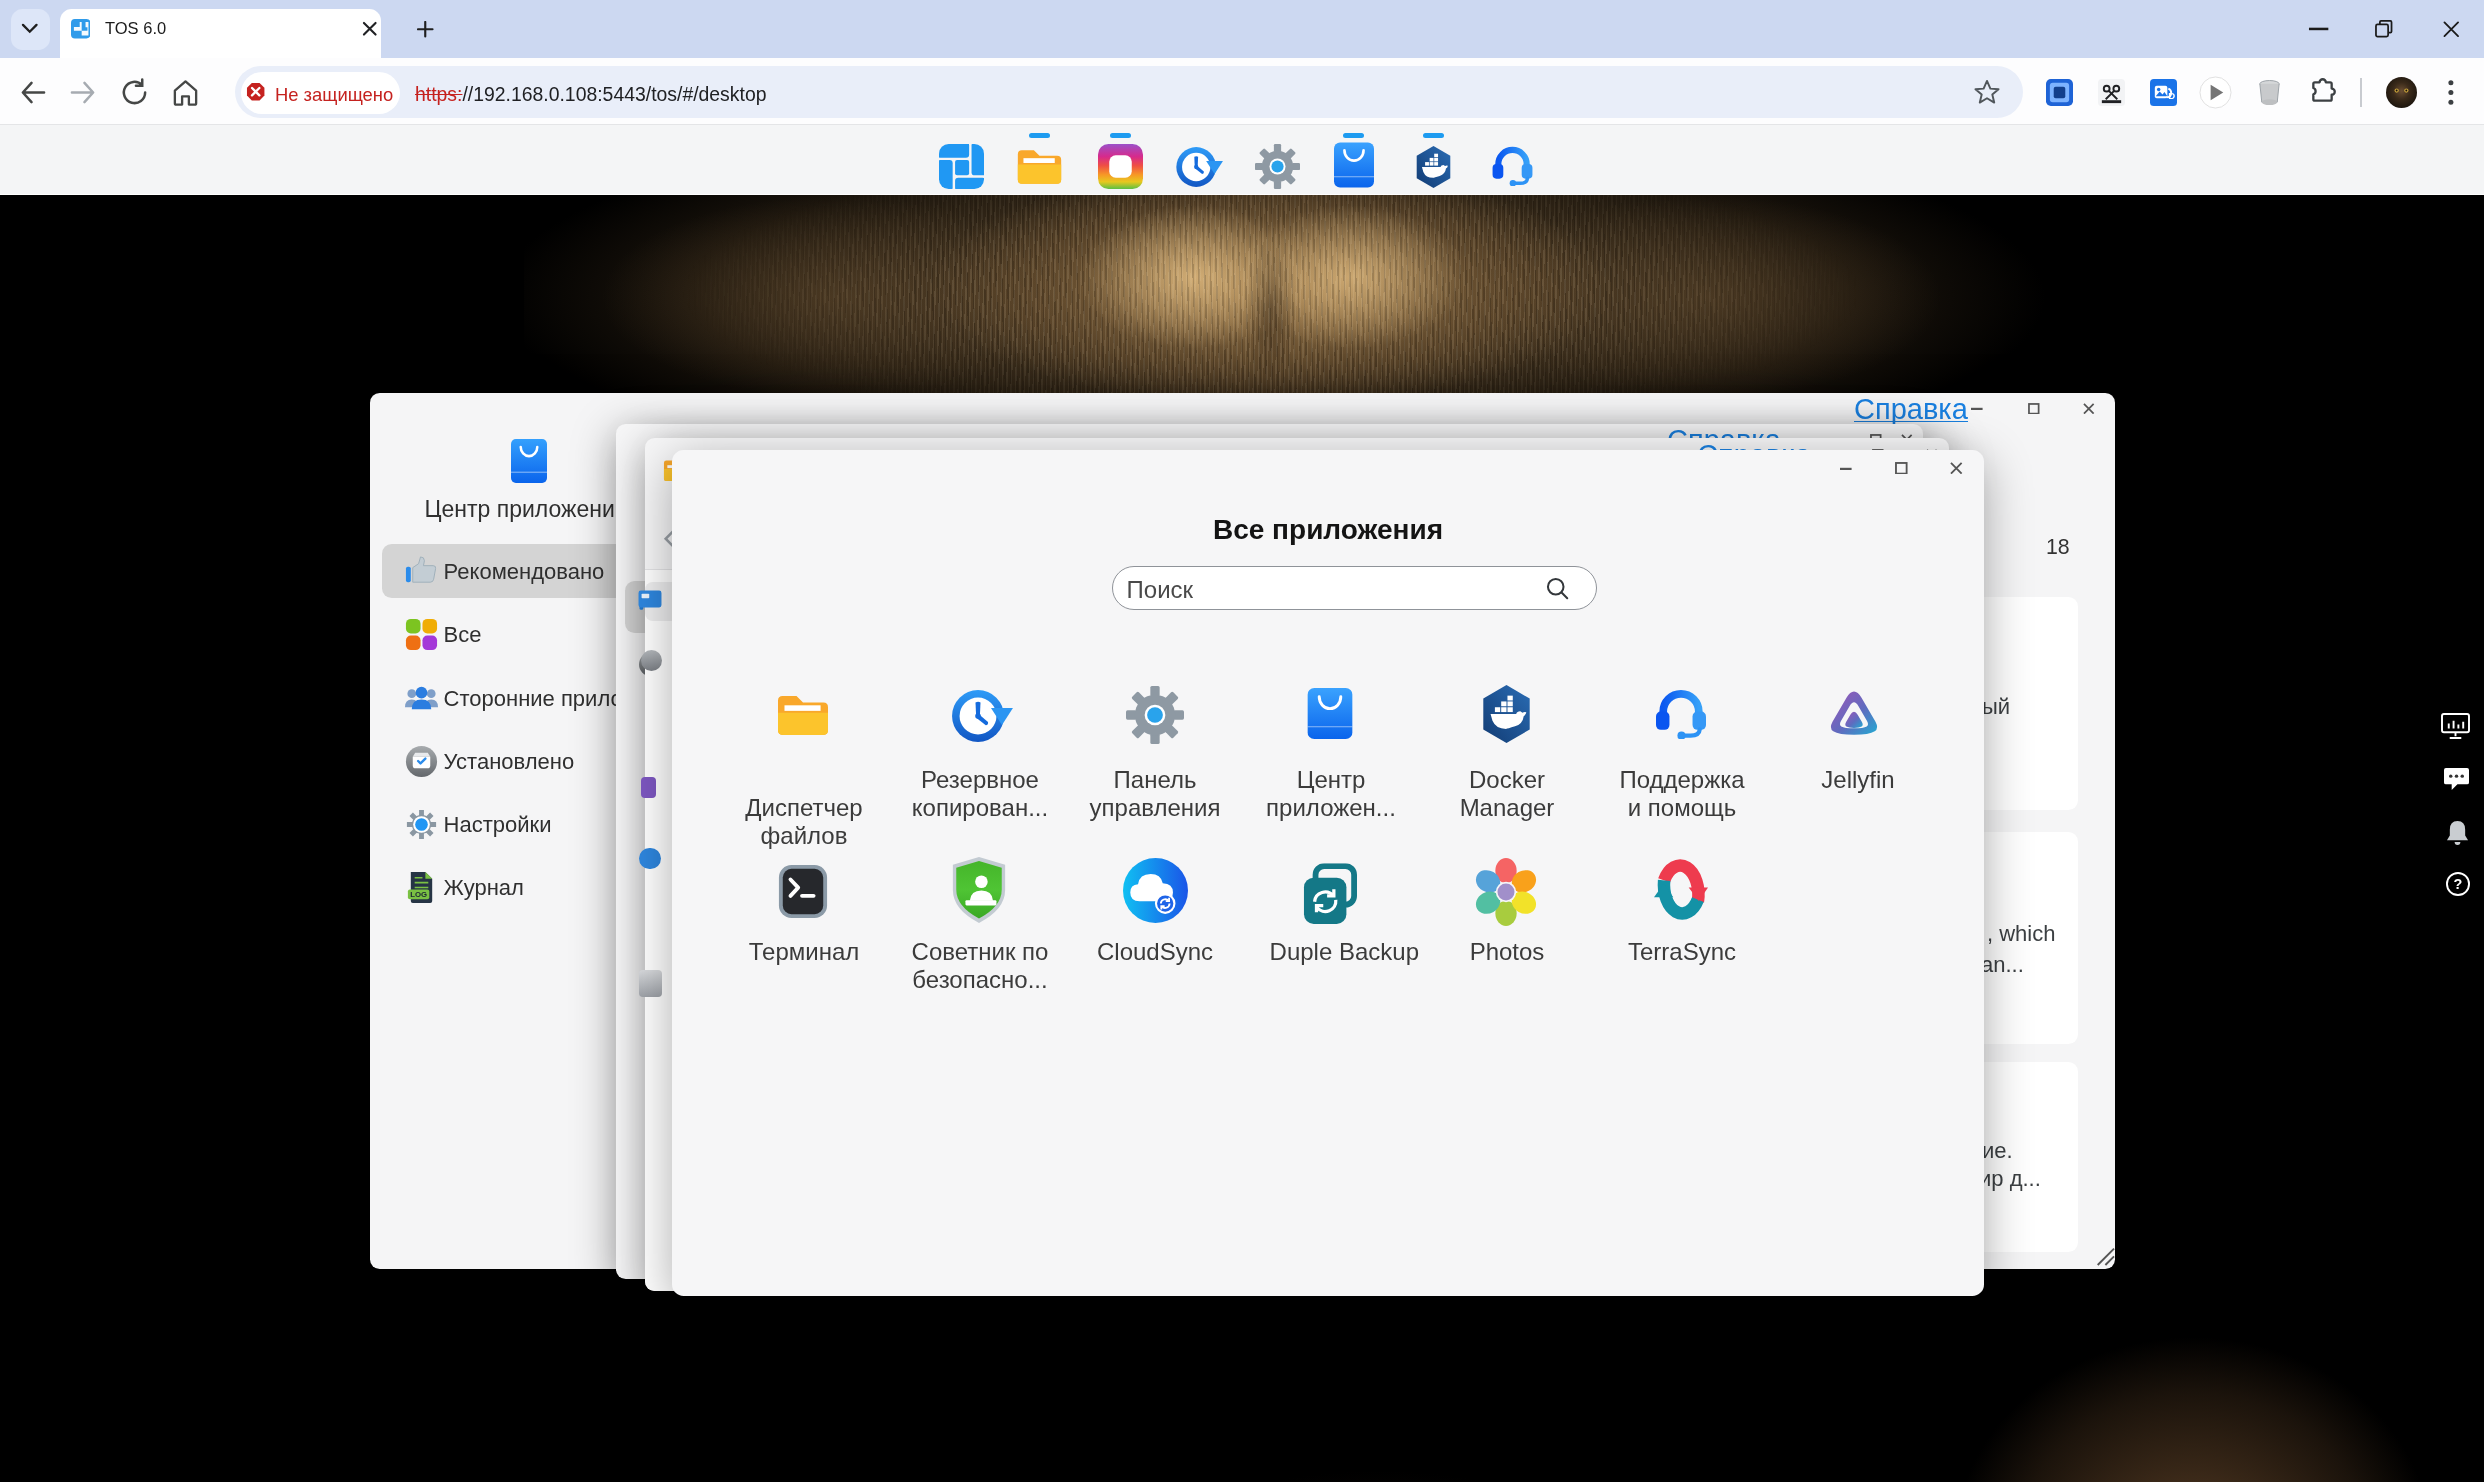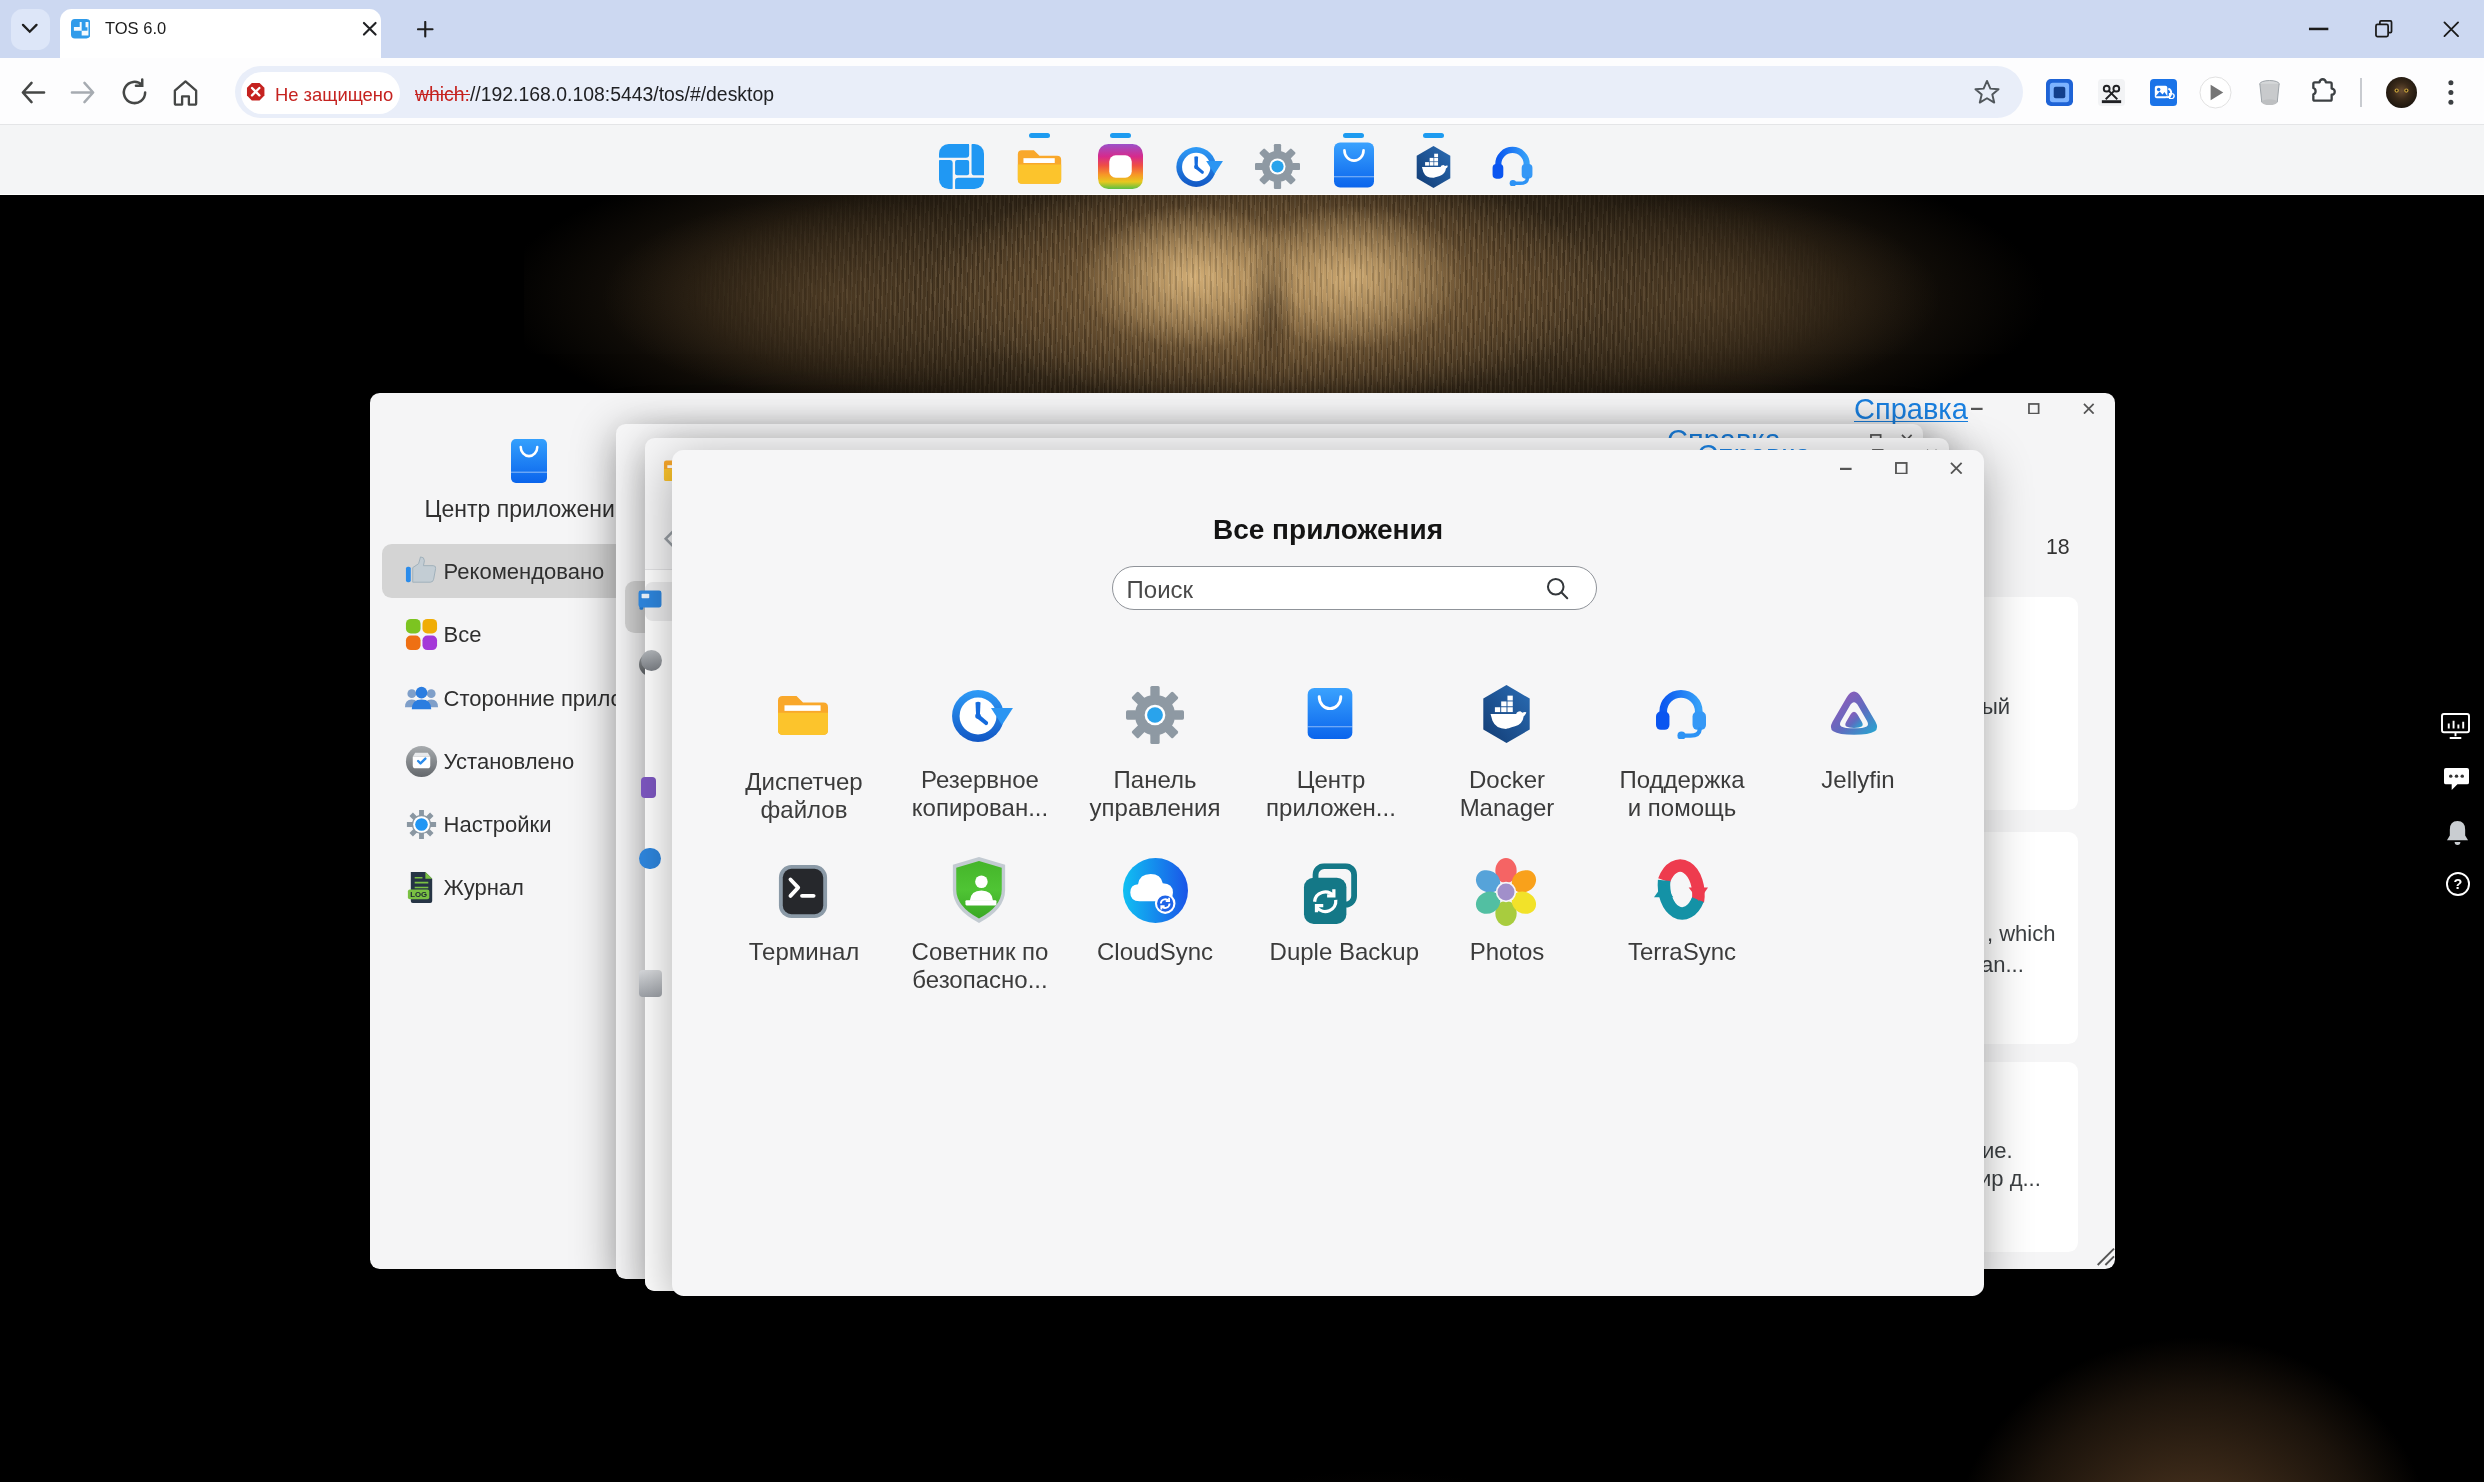--- a/index.html
+++ b/index.html
@@ -128,21 +128,21 @@
     <svg class="abs" style="left:171px;top:78px" width="29" height="29" viewBox="0 0 30 30">
         <path d="M4 13 L15 3.5 L26 13 V26 q0 1.5-1.5 1.5 h-6 V19 h-7 v8.5 h-6 Q4 27.5 4 26z" stroke="#454746" stroke-width="2.4" fill="none" stroke-linejoin="round"></path>
       </svg>
     <div id="omnibox" class="abs"></div>
     <div id="secchip" class="abs"></div>
     <svg class="abs" style="left:246px;top:82px" width="19.4" height="19.4" viewBox="0 0 20 20">
         <path d="M6 1 h8 l5 5 v8 l-5 5 H6 l-5-5 V6z" fill="#c5221f"></path>
         <path d="M6.2 6.2 L13.8 13.8 M13.8 6.2 L6.2 13.8" stroke="#fff" stroke-width="2.4" stroke-linecap="round"></path>
       </svg>
     <div id="sectext" class="abs">Не защищено</div>
-    <div id="urltext" class="abs"><span class="strike">which:</span>//192.168.0.108:5443/tos/#/desktop</div>
+    <div id="urltext" class="abs"><span class="strike">https:</span>//192.168.0.108:5443/tos/#/desktop</div>
     <svg class="abs" style="left:1974px;top:79px" width="26" height="26" viewBox="0 0 27 27">
         <path d="M13.5 2 L17 10 L25.5 10.6 L19 16.2 L21 24.5 L13.5 20 L6 24.5 L8 16.2 L1.5 10.6 L10 10z" stroke="#50565b" stroke-width="2" fill="none" stroke-linejoin="round"></path>
       </svg>
 
     <svg class="abs" style="left:2046px;top:79px" width="27" height="27" viewBox="0 0 28 28">
         <rect width="28" height="28" rx="5" fill="#1e63d6"></rect>
         <rect x="4" y="4" width="20" height="20" rx="3" fill="#7db3ff"></rect>
         <rect x="8" y="8" width="12" height="12" rx="2" fill="#123f8c"></rect>
       </svg>
     <svg class="abs" style="left:2098px;top:79px" width="27" height="27" viewBox="0 0 28 28">
@@ -596,21 +596,21 @@
     </svg>
   <svg class="abs" style="left:1475px;top:858px" width="62" height="68" viewBox="0 0 64 70">
       <use href="#sFlower"></use>
     </svg>
   <svg class="abs" style="left:1654px;top:854px" width="54" height="72" viewBox="0 0 56 74">
       <use href="#sTerra"></use>
     </svg>
 </div>
 
 <div id="gridlabels">
-  <div class="glbl" style="left:716px;top:768px;">Диспетчер<br>файлов</div>
+  <div class="glbl" style="left:716px;top:794px;">Диспетчер<br>файлов</div>
   <div class="glbl" style="left:892px;top:766px;">Резервное<br>копирован...</div>
   <div class="glbl" style="left:1067px;top:766px;">Панель<br>управления</div>
   <div class="glbl" style="left:1243px;top:766px;">Центр<br>приложен...</div>
   <div class="glbl" style="left:1419px;top:766px;">Docker<br>Manager</div>
   <div class="glbl" style="left:1594px;top:766px;">Поддержка<br>и помощь</div>
   <div class="glbl" style="left:1770px;top:766px;">Jellyfin</div>
   <div class="glbl" style="left:716px;top:938px;">Терминал</div>
   <div class="glbl" style="left:892px;top:938px;">Советник по<br>безопасно...</div>
   <div class="glbl" style="left:1067px;top:938px;">CloudSync</div>
   <div class="glbl" style="left:1243px;top:938px;text-align:right;">Duple Backup</div>

